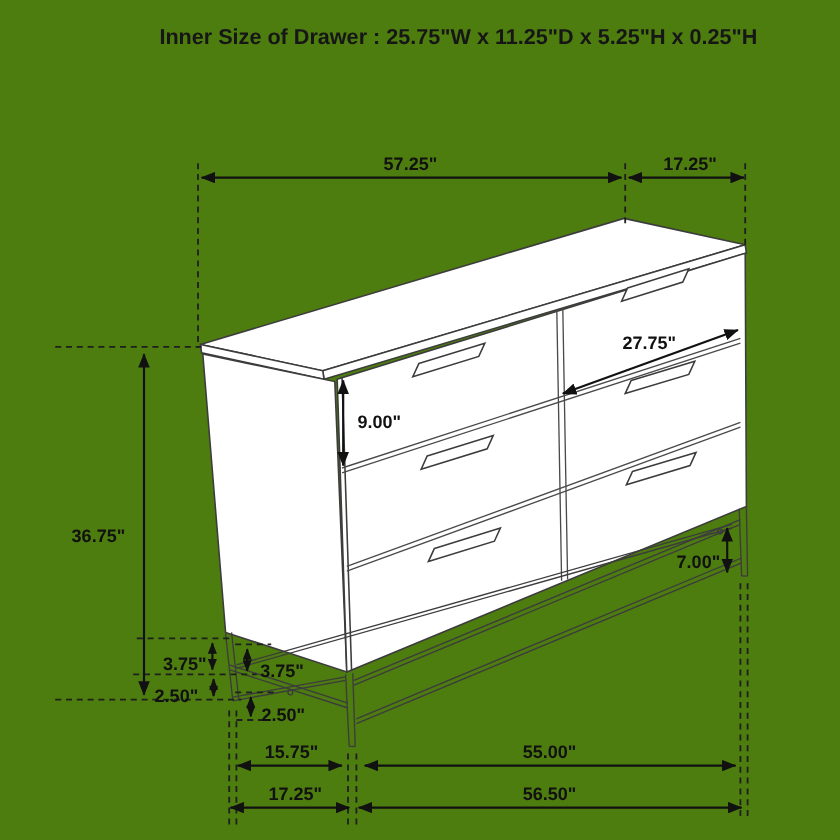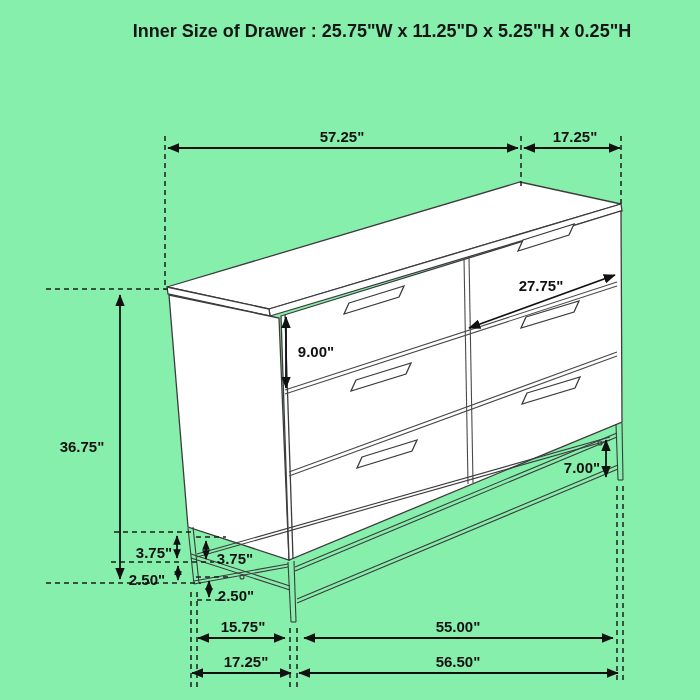--- a/index.html
+++ b/index.html
@@ -8,21 +8,21 @@
     background: #ffffff;
     width: 700px;
     height: 700px;
     overflow: hidden;
     font-family: "Liberation Sans", sans-serif;
   }
   #stage {
     position: relative;
     width: 700px;
     height: 700px;
-    background: #86efac;
+    background: #4d7c0f;
   }
   svg { display: block; }
   .dimtext {
     font-family: "Liberation Sans", sans-serif;
     font-weight: bold;
     font-size: 15px;
     fill: #111111;
   }
   .titletext {
     font-family: "Liberation Sans", sans-serif;

